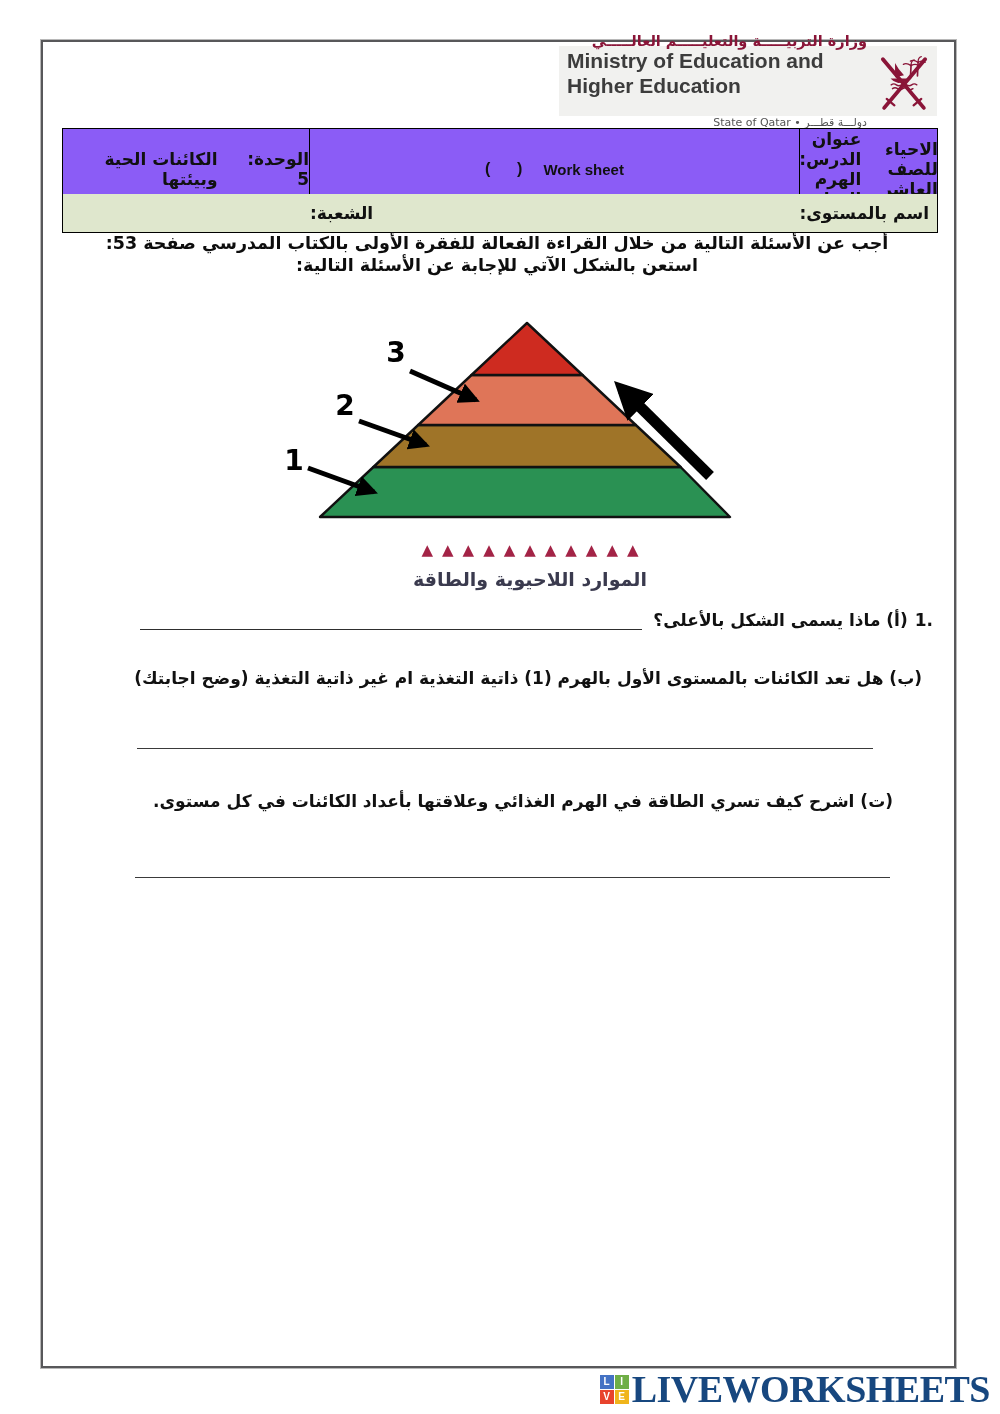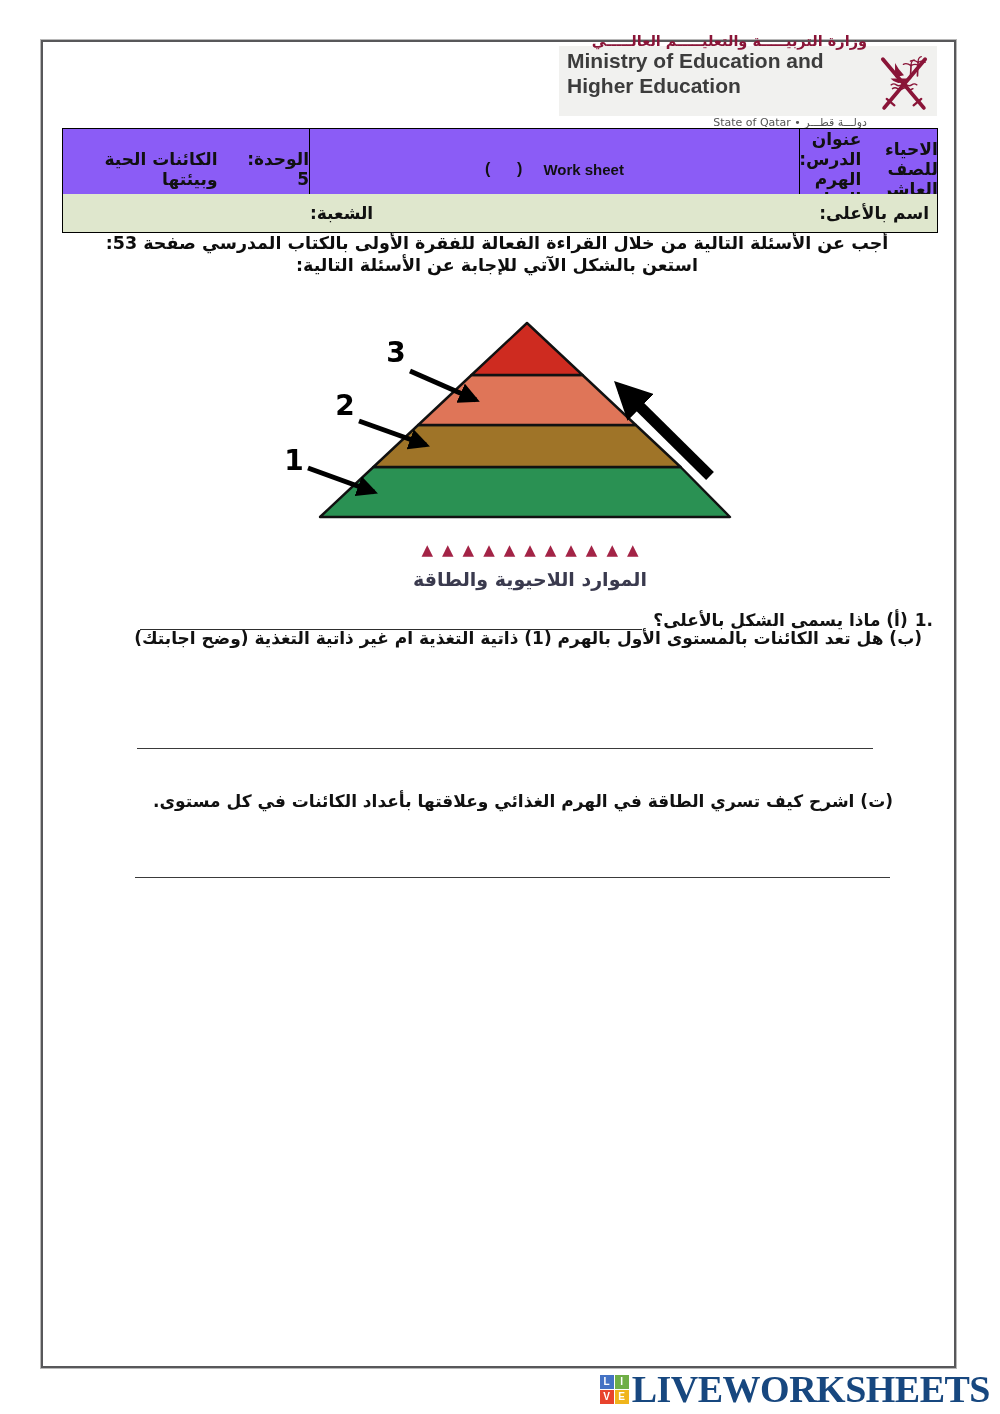--- a/index.html
+++ b/index.html
@@ -59,21 +59,21 @@
     direction:rtl;font-weight:bold;font-size:19px;color:#3a3a4e;margin-top:10px;
   }
   
   .q1-row{
     position:absolute;right:67px;left:140px;top:609px;direction:rtl;
     display:flex;align-items:flex-end;gap:7px;font-weight:bold;font-size:17px;
   }
   .qnum{direction:ltr;unicode-bidi:embed;}
   .answer-blank{flex:1 1 auto;border-bottom:1.6px solid #2e2e2e;height:20px;margin-right:4px;}
   .q1b{
-    position:absolute;right:78px;top:628px;direction:rtl;
+    position:absolute;right:78px;top:668px;direction:rtl;
     font-weight:bold;font-size:17px;
   }
   .answer-line-2{position:absolute;left:137px;top:748px;width:736px;border-top:1.6px solid #3a3a3a;}
   .q1c{
     position:absolute;right:107px;top:791px;direction:rtl;
     font-weight:bold;font-size:17px;
   }
   .answer-line-3{position:absolute;left:135px;top:877px;width:755px;border-top:1.6px solid #3a3a3a;}
   
   .footer-brand{
@@ -136,21 +136,21 @@
     <div class="info-cell">
       <span class="ws-line1">Work sheet</span>
       <span class="ws-line2">(      )</span>
     </div>
     <div class="info-cell">
       <span>الوحدة: 5</span>
       <span>الكائنات الحية وبيئتها</span>
     </div>
   </div>
   <div class="info-row2">
-    <span class="group-label">اسم بالأعلى:</span>
+    <span class="group-label">اسم بالمستوى:</span>
     <span class="section-label">الشعبة:</span>
   </div>
 </div>
 
 <div class="instructions">
   <div class="line1">أجب عن الأسئلة التالية من خلال القراءة الفعالة للفقرة الأولى بالكتاب المدرسي صفحة 53:</div>
   <div class="line2">استعن بالشكل الآتي للإجابة عن الأسئلة التالية:</div>
 </div>
 
 <div class="figure">

